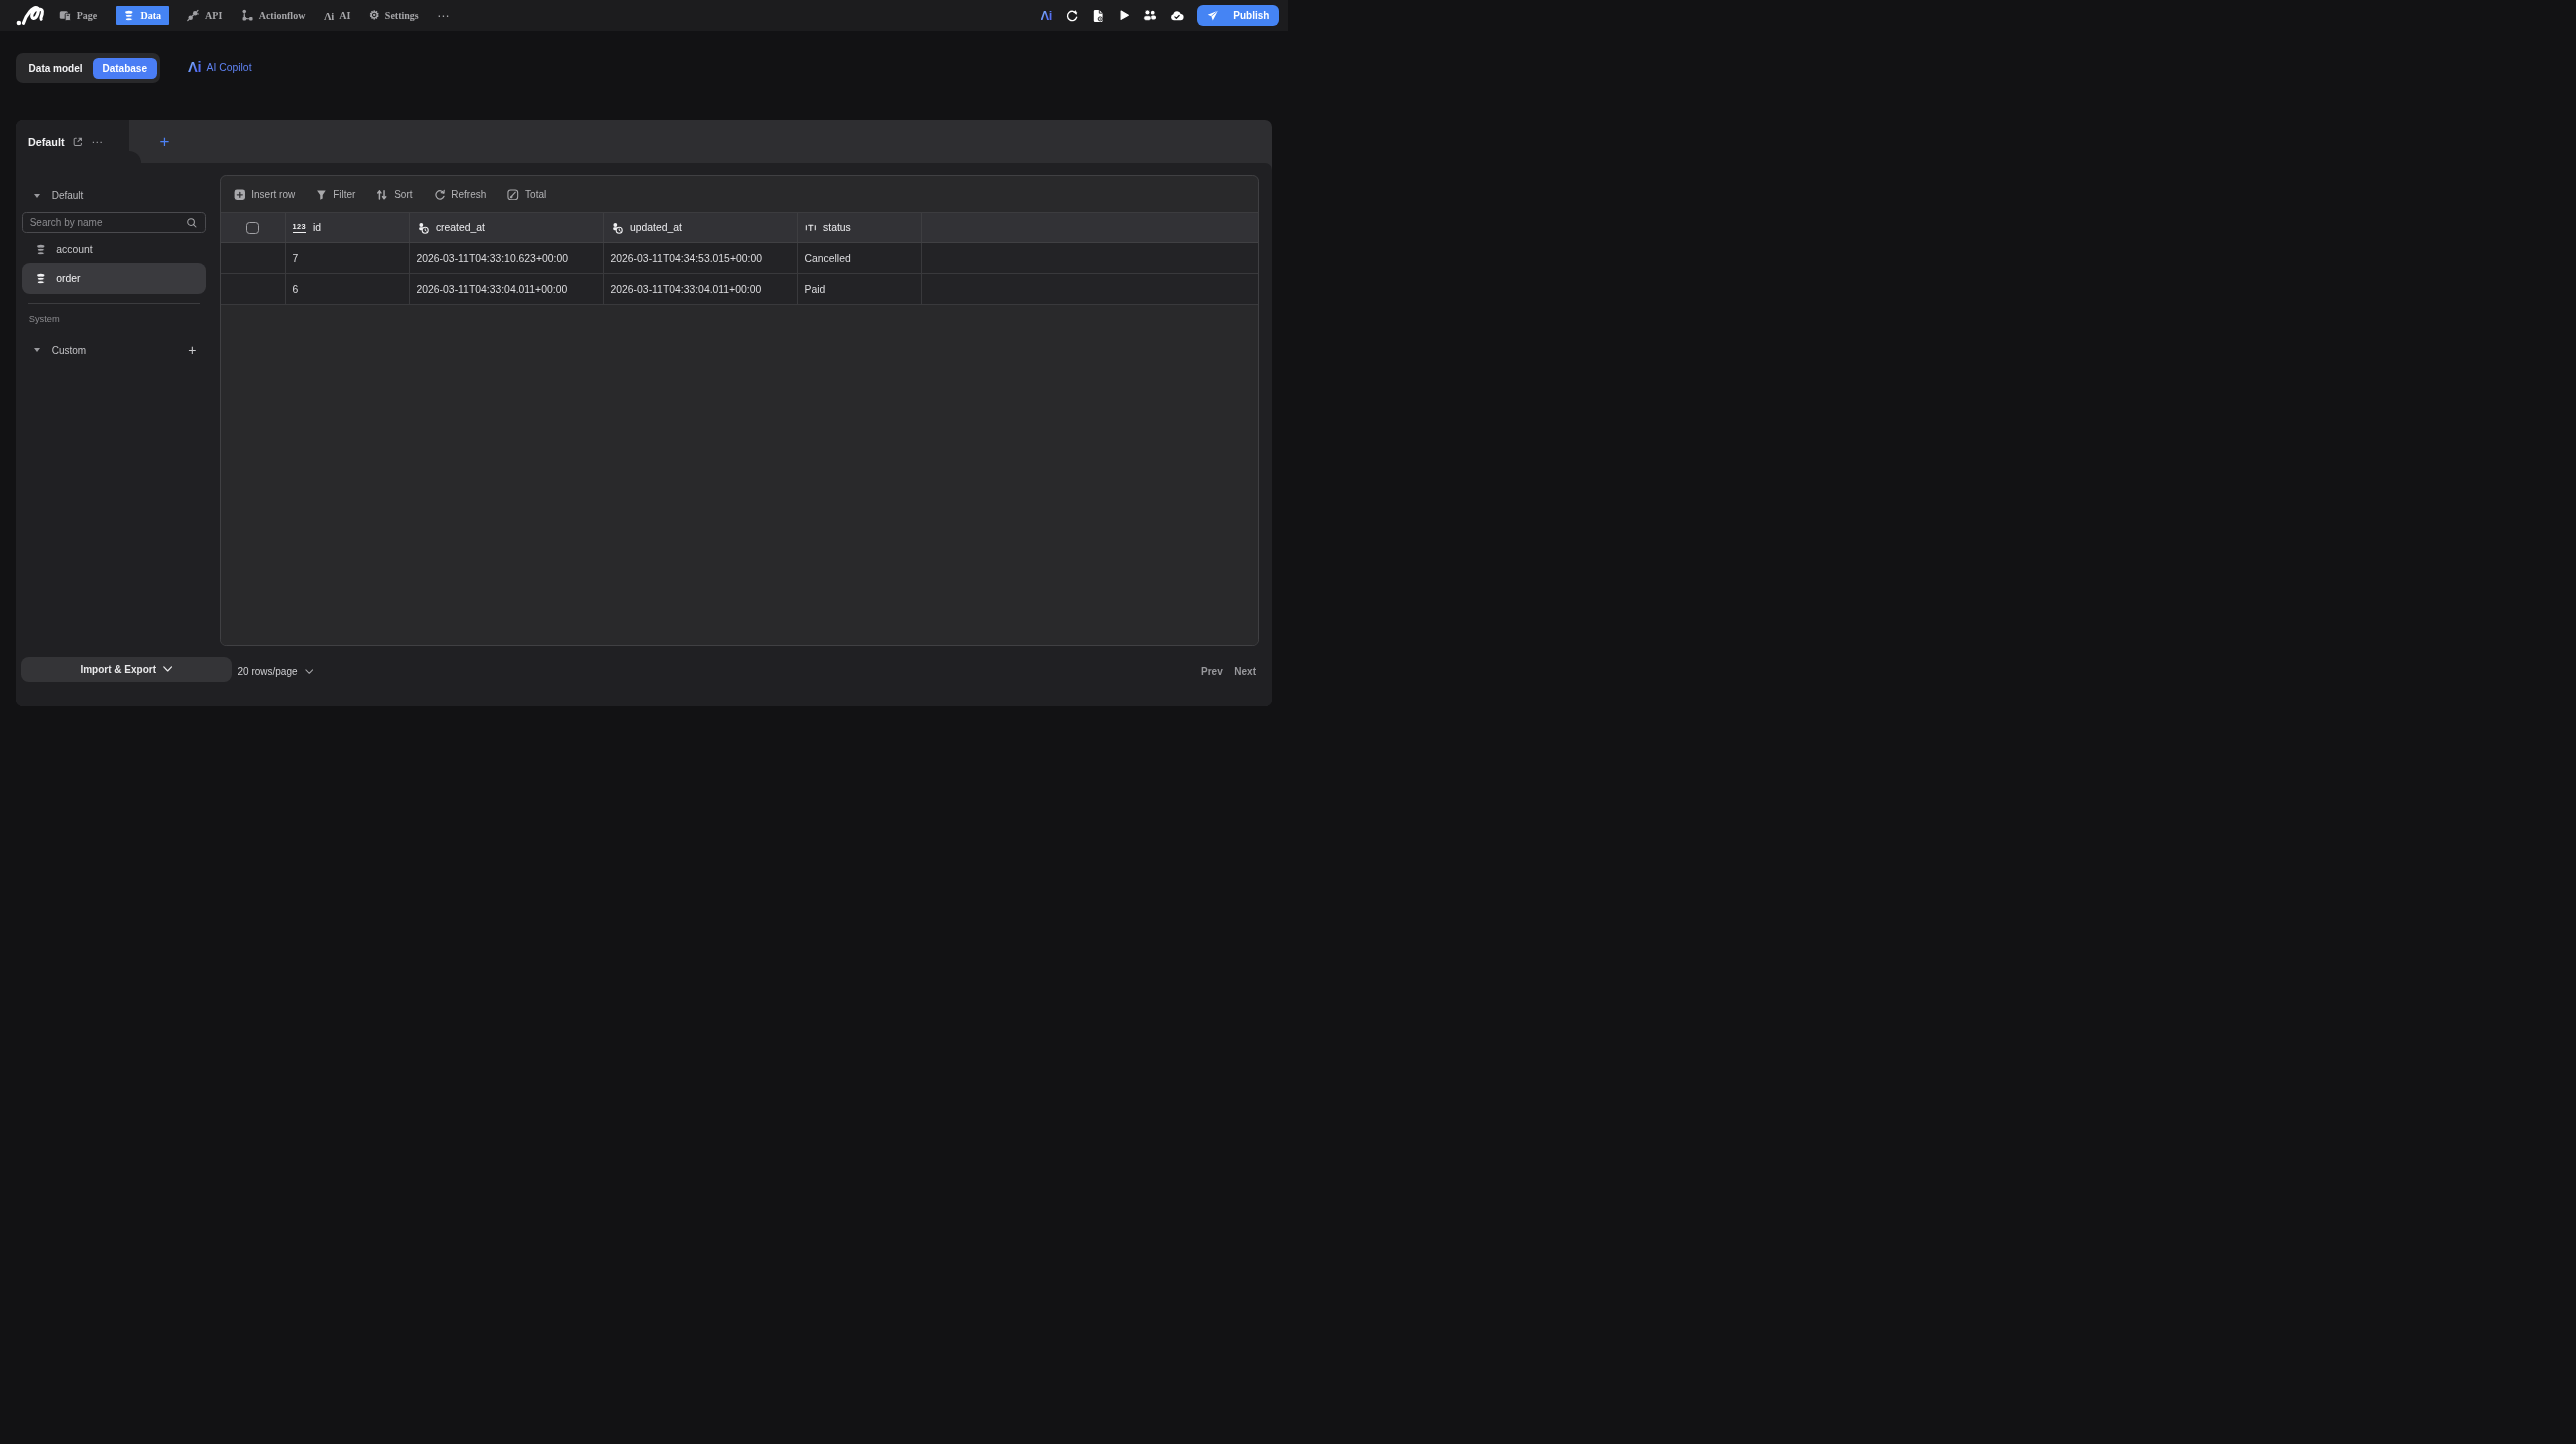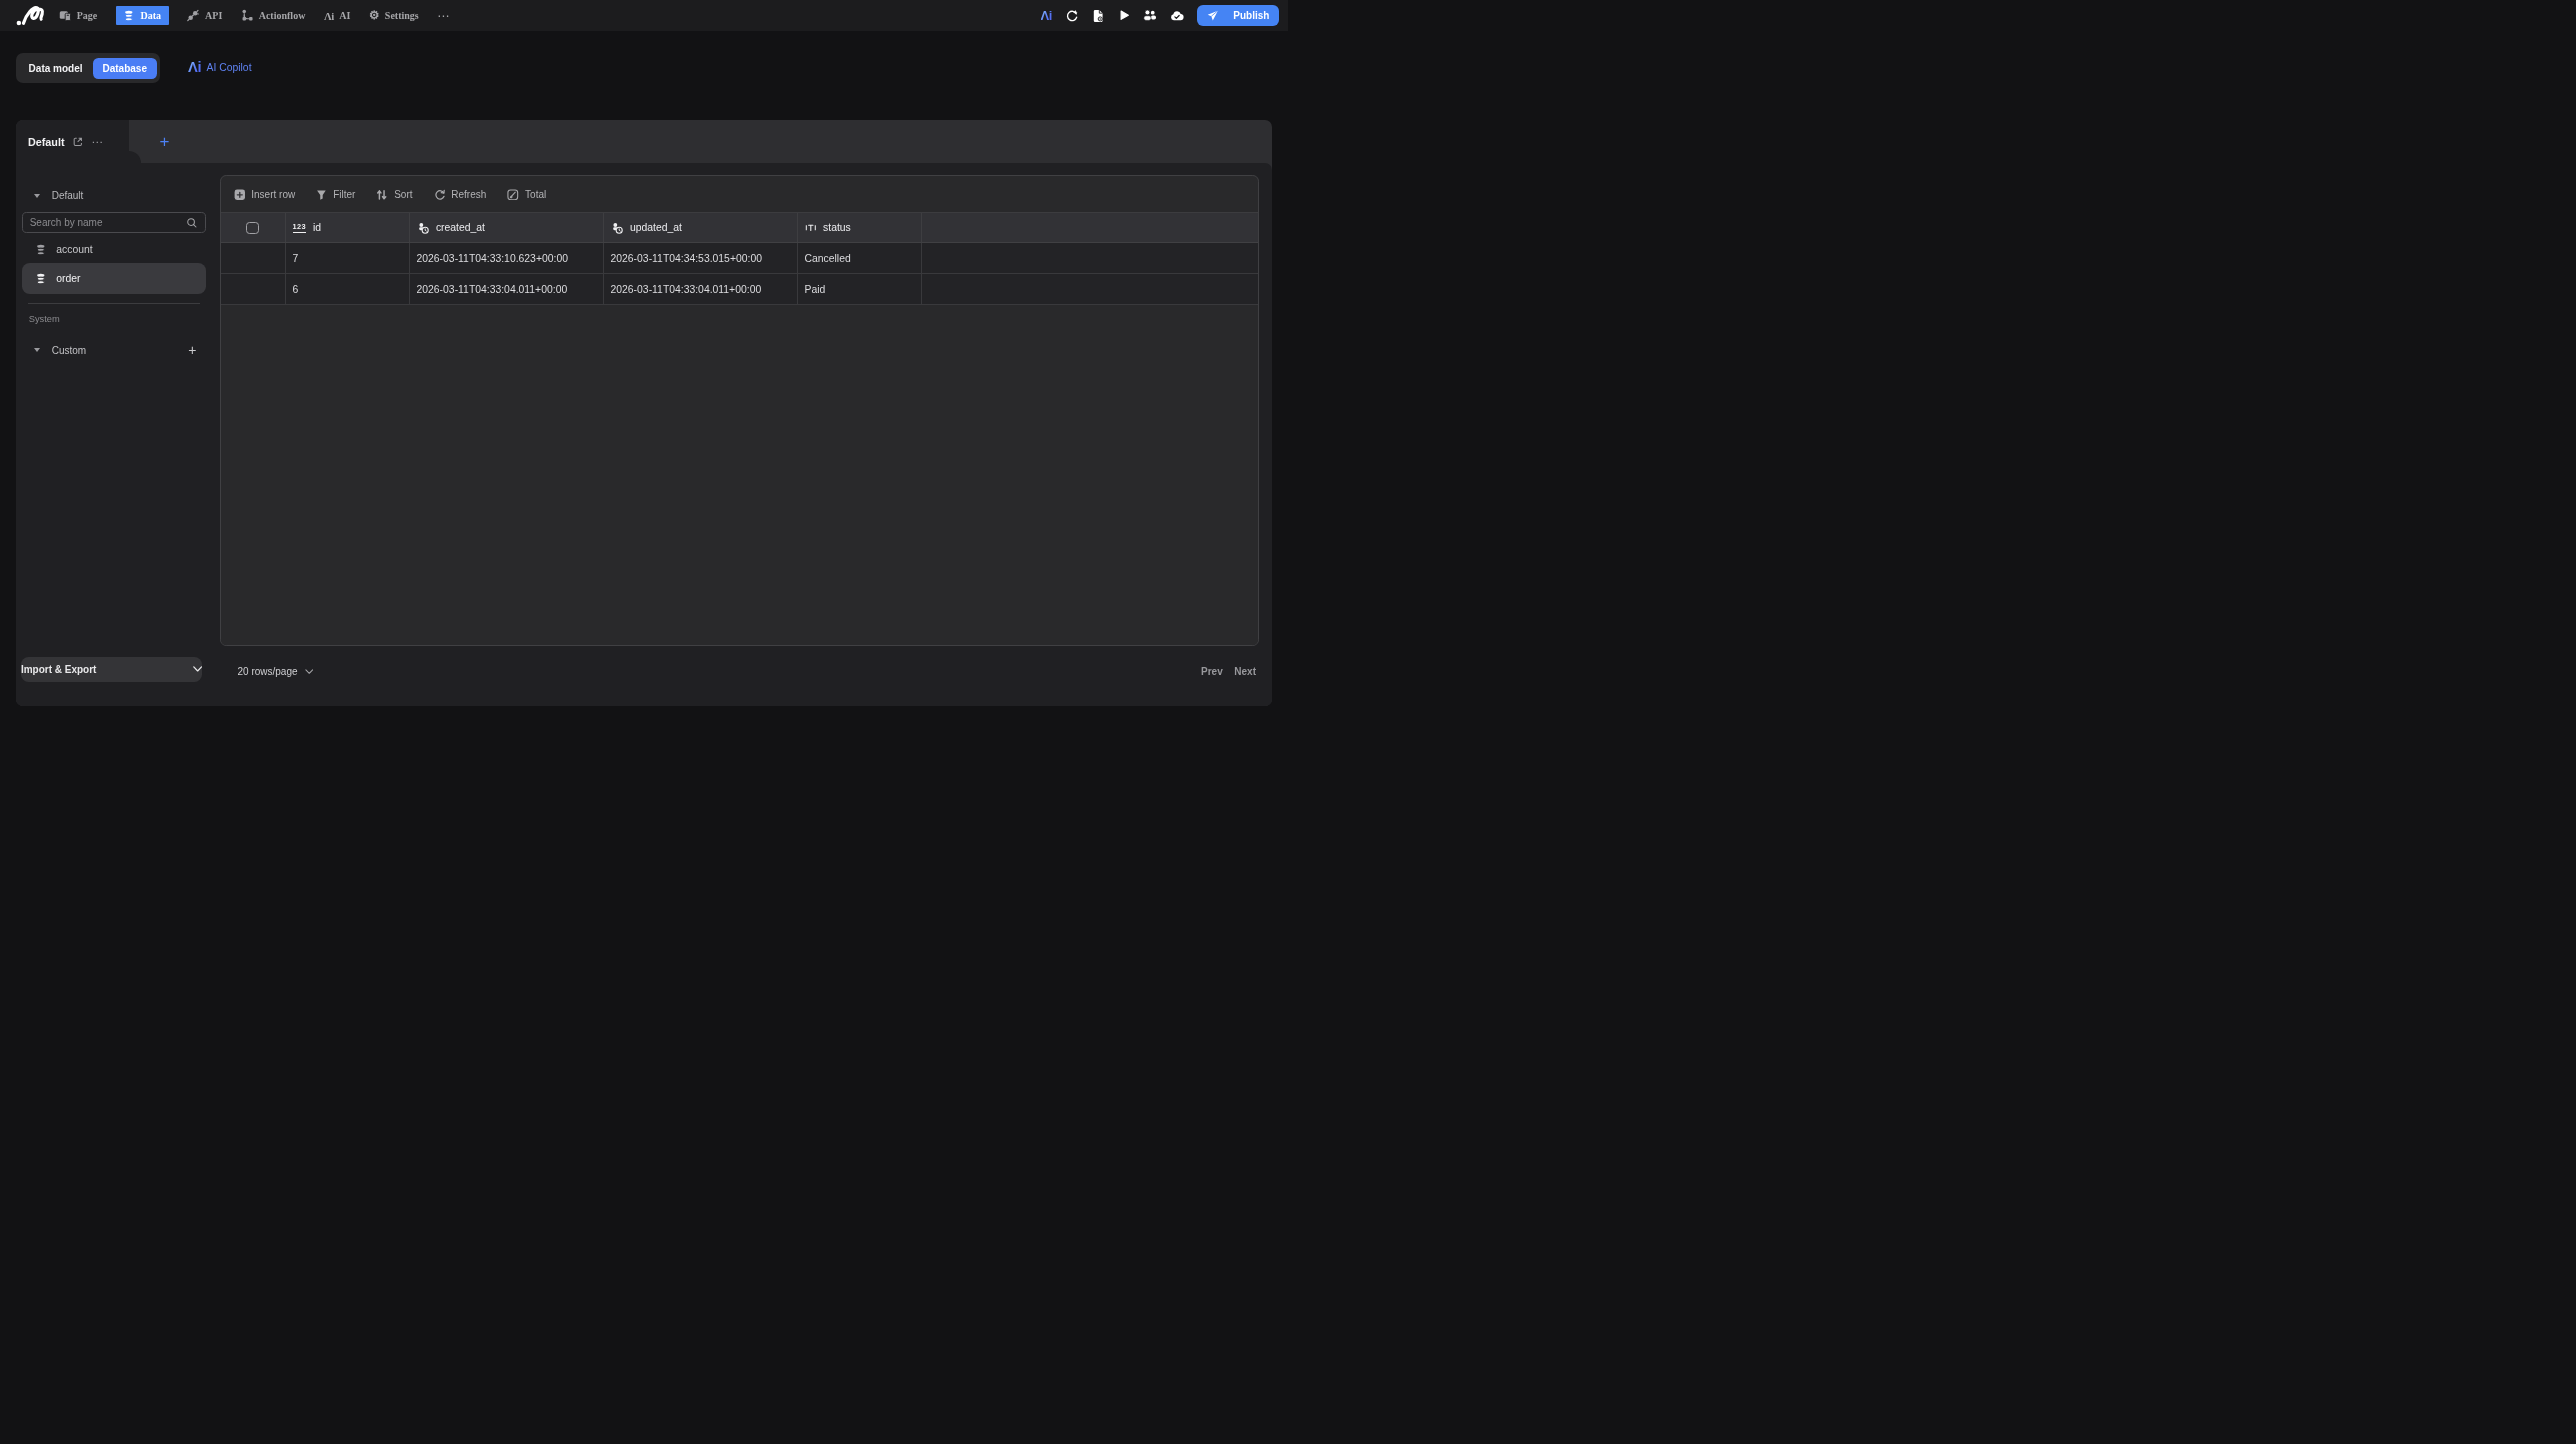--- a/index.html
+++ b/index.html
@@ -158,22 +158,22 @@
     display:flex; align-items:center; padding-left:7px;
     border-right:0.8px solid #39393c; color:#dcdcdf; font-size:10.4px;
   }
   .checkbox {
     width:12.4px; height:12.4px; border:1.2px solid #a2a2a6; border-radius:3.5px; cursor:pointer;
   }
   .grid-filler { flex:1 1 auto; background:#29292b; }
 
   
   .import-export {
-    position:absolute; left:5.4px; bottom:24px; width:181px; height:25px;
-    background:#343437; border-radius:7.7px; display:flex; align-items:center; justify-content:space-between;
+    position:absolute; left:5.4px; bottom:24px; width:211px; height:25px;
+    background:#343437; border-radius:7.7px; display:flex; align-items:center; justify-content:center;
     gap:7px; color:#e8e8ea; font-size:10px; font-weight:600; cursor:pointer;
   }
   .rows-per-page {
     position:absolute; left:222px; bottom:29px; display:flex; align-items:center; gap:7px;
     color:#cfcfd2; font-size:10px; cursor:pointer;
   }
   .pager {
     position:absolute; right:15.5px; bottom:29px; display:flex; align-items:center; gap:11.6px;
     font-size:10px; font-weight:600;
   }

